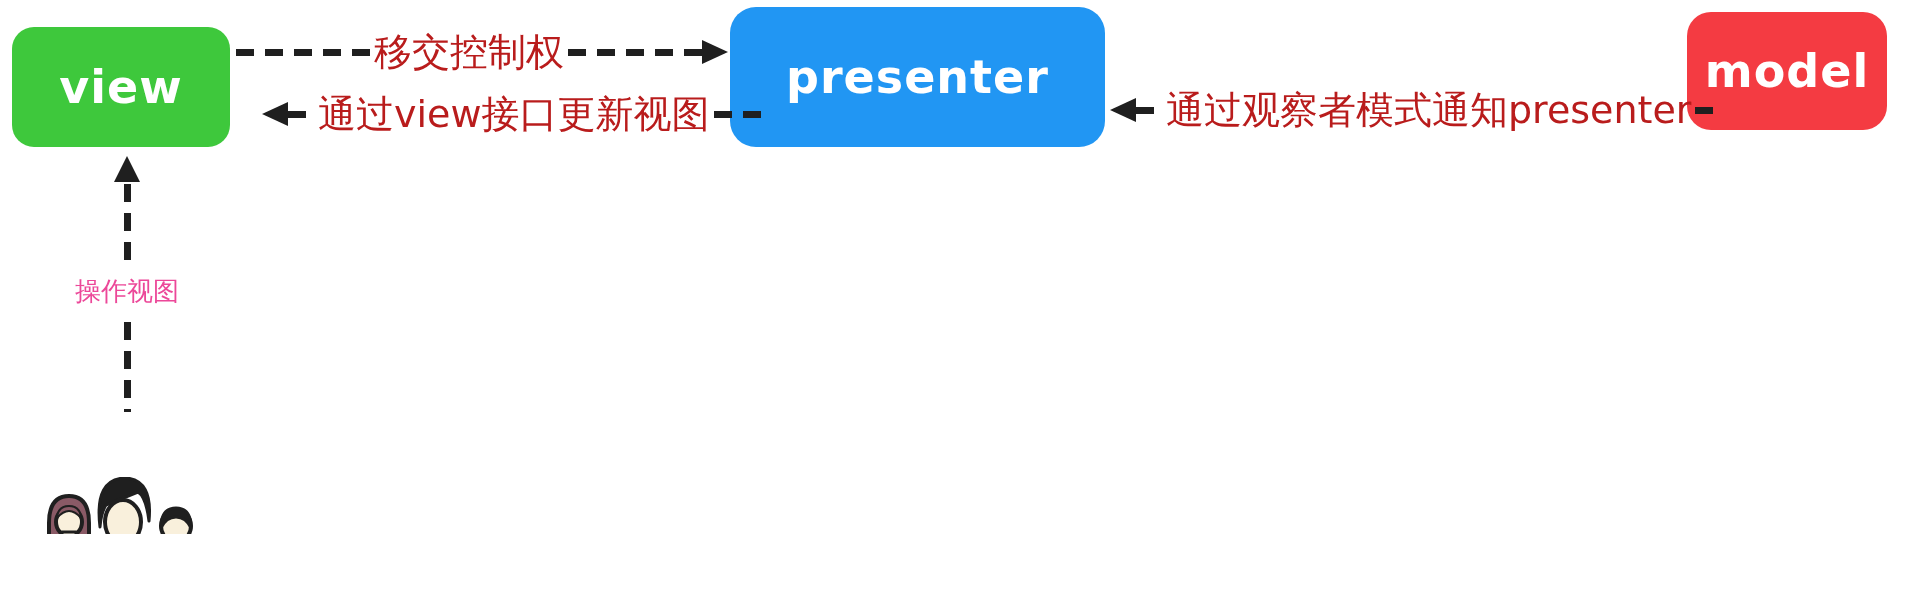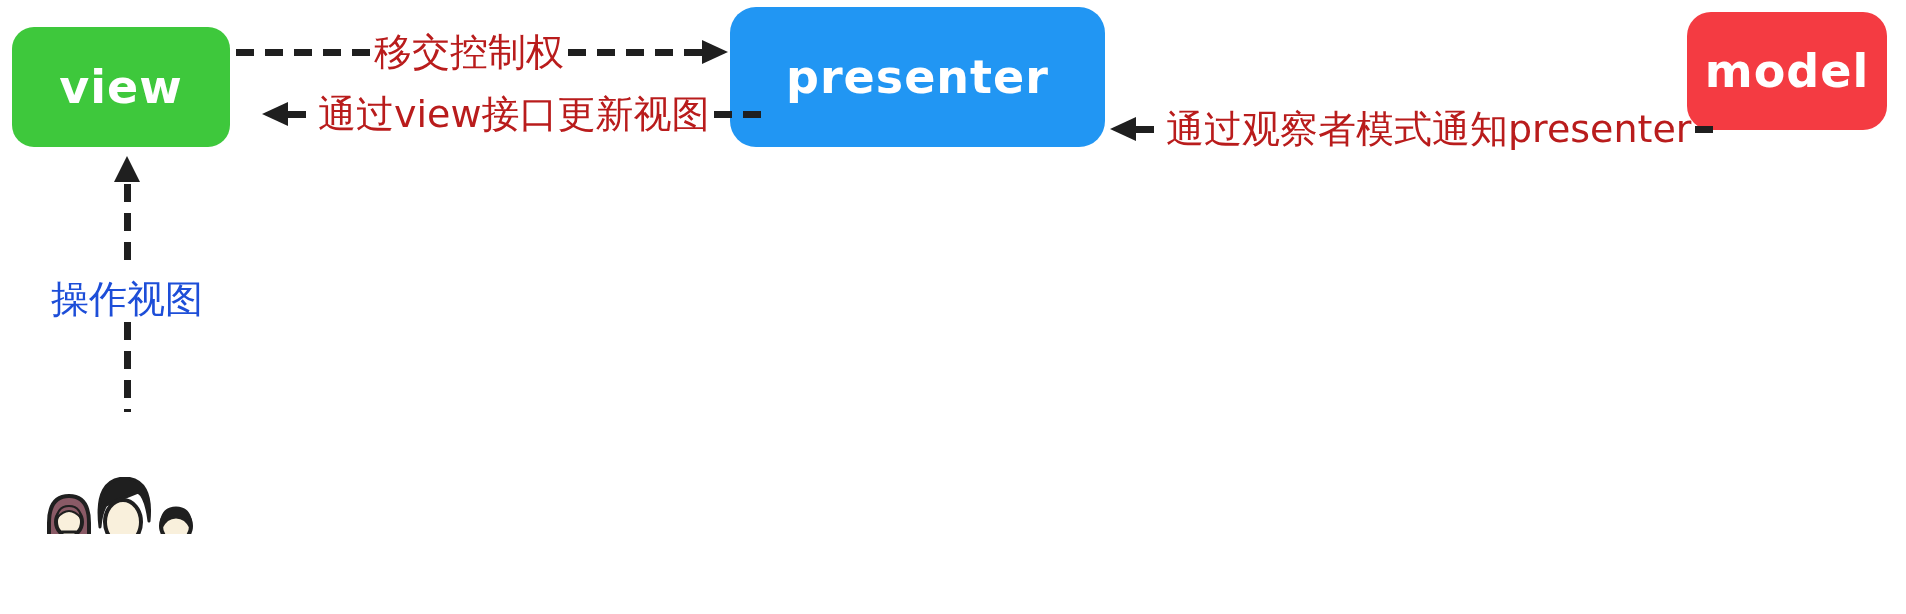--- a/index.html
+++ b/index.html
@@ -13,38 +13,38 @@
     color:#ffffff;font-weight:700;font-size:46px;letter-spacing:1px;
   }
   .node-view{left:12px;top:27px;width:218px;height:120px;border-radius:22px;background:#3ec83c;}
   .node-presenter{left:730px;top:7px;width:375px;height:140px;border-radius:26px;background:#2196f3;}
   .node-model{left:1687px;top:12px;width:200px;height:118px;border-radius:24px;background:#f43b42;}
   
   .harrow{position:absolute;height:52px;display:flex;align-items:center;}
   .a1{left:236px;top:26px;width:492px;}
   .a2{left:230px;top:88px;width:500px;padding-left:32px;}
   .a3{left:1113px;top:20px;width:567px;}
-  .a4{left:1110px;top:84px;width:577px;margin-top:19px;}
+  .a4{left:1110px;top:84px;width:577px;}
   .dash-h{height:7px;background:repeating-linear-gradient(90deg,#1f1f1f 0 18px,transparent 18px 29px);}
   .grow{flex:1 1 auto;min-width:18px;}
   .stub{flex:0 0 26px;}
   .alabel{
     flex:0 0 auto;font-size:38px;line-height:52px;color:#b91c1c;white-space:nowrap;
     padding:0 4px;
   }
   .head-right{flex:0 0 auto;width:0;height:0;border-top:12px solid transparent;border-bottom:12px solid transparent;border-left:26px solid #1f1f1f;}
   .head-left{flex:0 0 auto;width:0;height:0;border-top:12px solid transparent;border-bottom:12px solid transparent;border-right:26px solid #1f1f1f;}
   
   .head-up{position:absolute;left:114px;top:156px;width:0;height:0;border-left:13px solid transparent;border-right:13px solid transparent;border-bottom:26px solid #1f1f1f;}
   .dash-v{position:absolute;left:124px;width:7px;background:repeating-linear-gradient(180deg,#1f1f1f 0 18px,transparent 18px 29px);}
   .vd1{top:184px;height:86px;}
   .vd2{top:322px;height:90px;}
   .vlabel{
     position:absolute;left:27px;top:274px;width:200px;text-align:center;
-    font-size:38px;color:#1d4ed8;white-space:nowrap;
+    font-size:26px;color:#ec4899;white-space:nowrap;
   }
   .people{position:absolute;left:45px;top:477px;width:165px;height:137px;}
 </style>
 </head>
 <body>
 
 <div class="canvas">
 
   <div class="node node-view" style="background: rgb(62, 200, 60);">
     <span>view</span>

